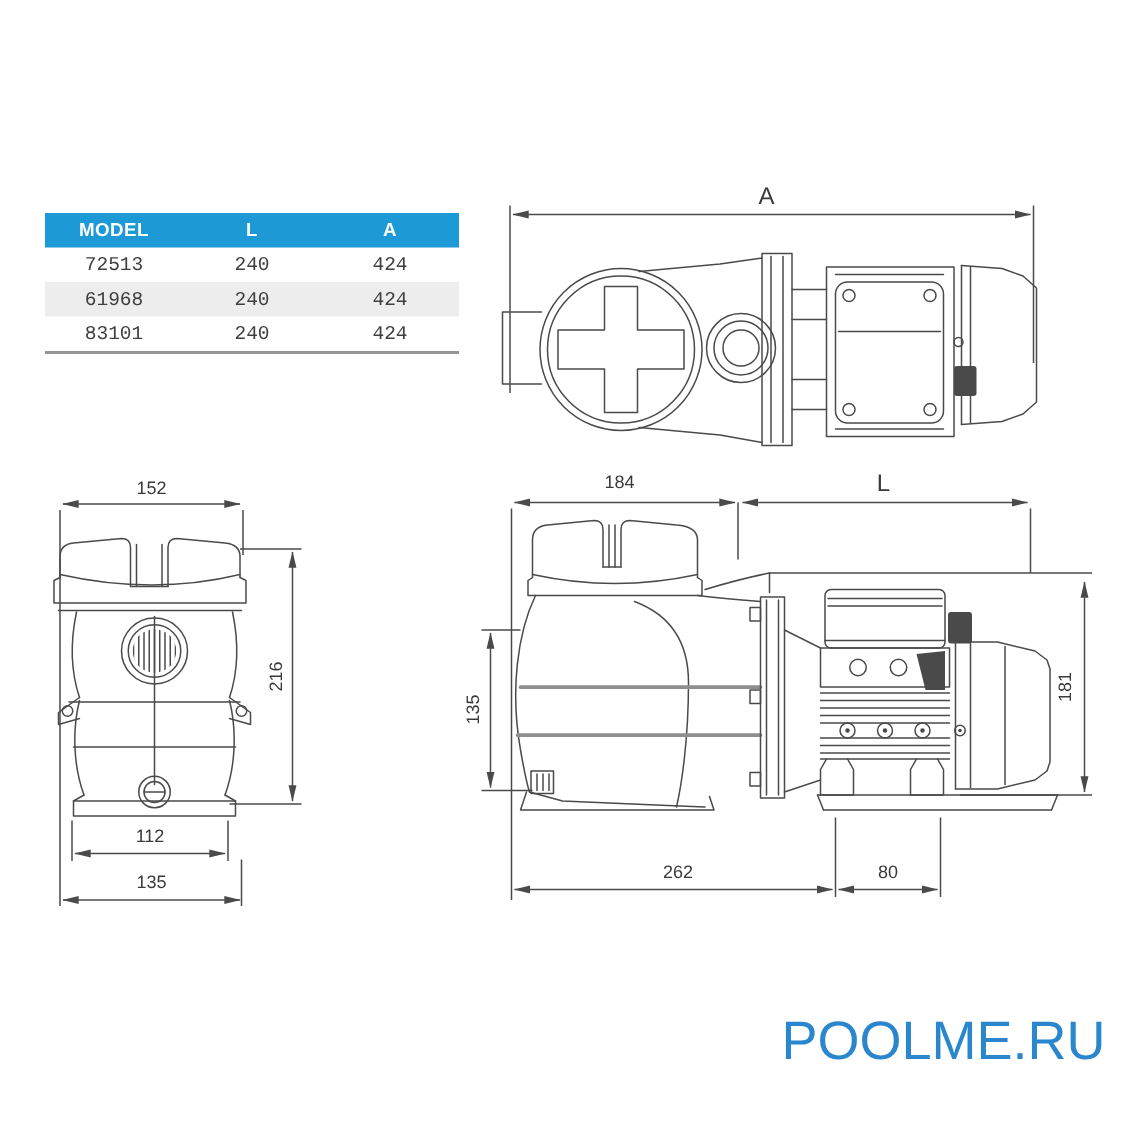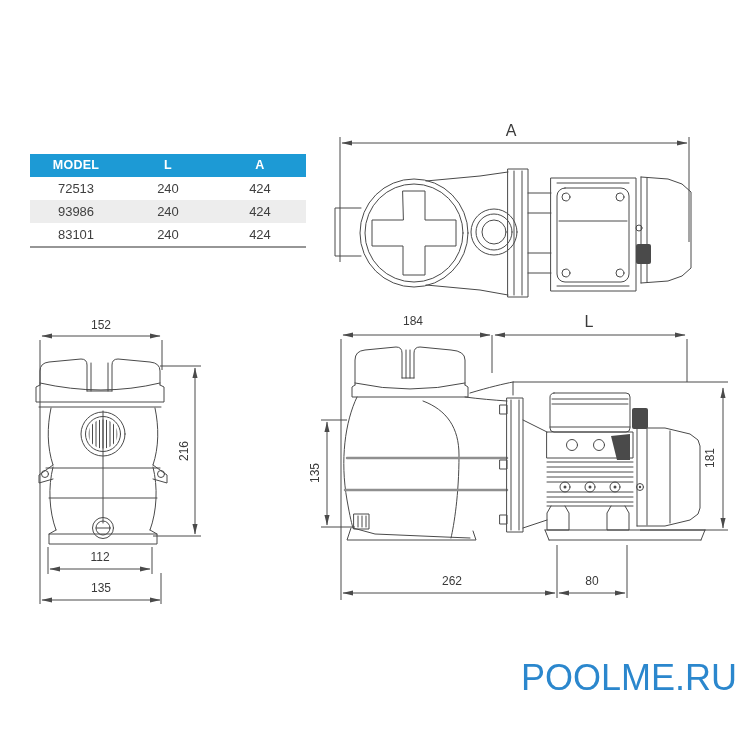--- a/index.html
+++ b/index.html
@@ -5,61 +5,61 @@
   :root{
     --header-bg:#1d9ad5; --header-text:#ffffff; --row-alt-bg:#ededed;
     --cell-text:#3f3f3f; --line:#4a4a4a; --dim-text:#3a3a3a;
     --logo:#2b87cd; --background:#ffffff;
   }
   html,body{margin:0;padding:0;background:#fff;}
   .canvas{position:relative;width:750px;height:750px;background:var(--background);
           font-family:"Liberation Sans",sans-serif;overflow:hidden;}
 
   
-  .spec-table{position:absolute;left:30px;top:154px;width:276px;
+  .spec-table{position:absolute;left:30px;top:142px;width:276px;
               border-bottom:2px solid #969696;font-size:13px;}
   .spec-table .row{display:flex;height:23px;line-height:23px;text-align:center;}
   .spec-table .row.header{background:var(--header-bg);color:var(--header-text);
               font-weight:bold;font-size:12.5px;letter-spacing:.3px;}
   .spec-table .row.alt{background:var(--row-alt-bg);}
   .spec-table .cell{flex:1;color:inherit;}
-  .spec-table .row:not(.header) .cell{color:var(--cell-text);}
+  .spec-table .row:not(.header) .cell{color:var(--cell-text);font-family:Liberation Mono, monospace;}
 
   
   svg.view{position:absolute;overflow:visible;}
   .ln{fill:none;stroke:var(--line);stroke-width:1;stroke-linecap:round;stroke-linejoin:round;}
   .lnf{fill:var(--line);stroke:none;}
   .thick{fill:none;stroke:#8f8f8f;stroke-width:2.5;stroke-linecap:round;}
   .dim{fill:none;stroke:var(--line);stroke-width:1;}
   .dimtxt{fill:var(--dim-text);font-family:"Liberation Sans",sans-serif;
           font-size:12px;text-anchor:middle;}
   .dimtxt.big{font-size:16px;}
 
   
-  .logo{position:absolute;left:521px;top:658px;font-size:36px;line-height:40px;
+  .logo{position:absolute;left:521px;top:674px;font-size:36px;line-height:40px;
         color:var(--logo);letter-spacing:0px;text-align:right;}
 </style>
 </head>
 <body>
 
 <div class="canvas">
 
   <div class="spec-table">
     <div class="row header">
       <div class="cell">MODEL</div>
       <div class="cell">L</div>
       <div class="cell">A</div>
     </div>
     <div class="row">
       <div class="cell">72513</div>
       <div class="cell">240</div>
       <div class="cell">424</div>
     </div>
     <div class="row alt">
-      <div class="cell">93986</div>
+      <div class="cell">61968</div>
       <div class="cell">240</div>
       <div class="cell">424</div>
     </div>
     <div class="row">
       <div class="cell">83101</div>
       <div class="cell">240</div>
       <div class="cell">424</div>
     </div>
   </div>
 

